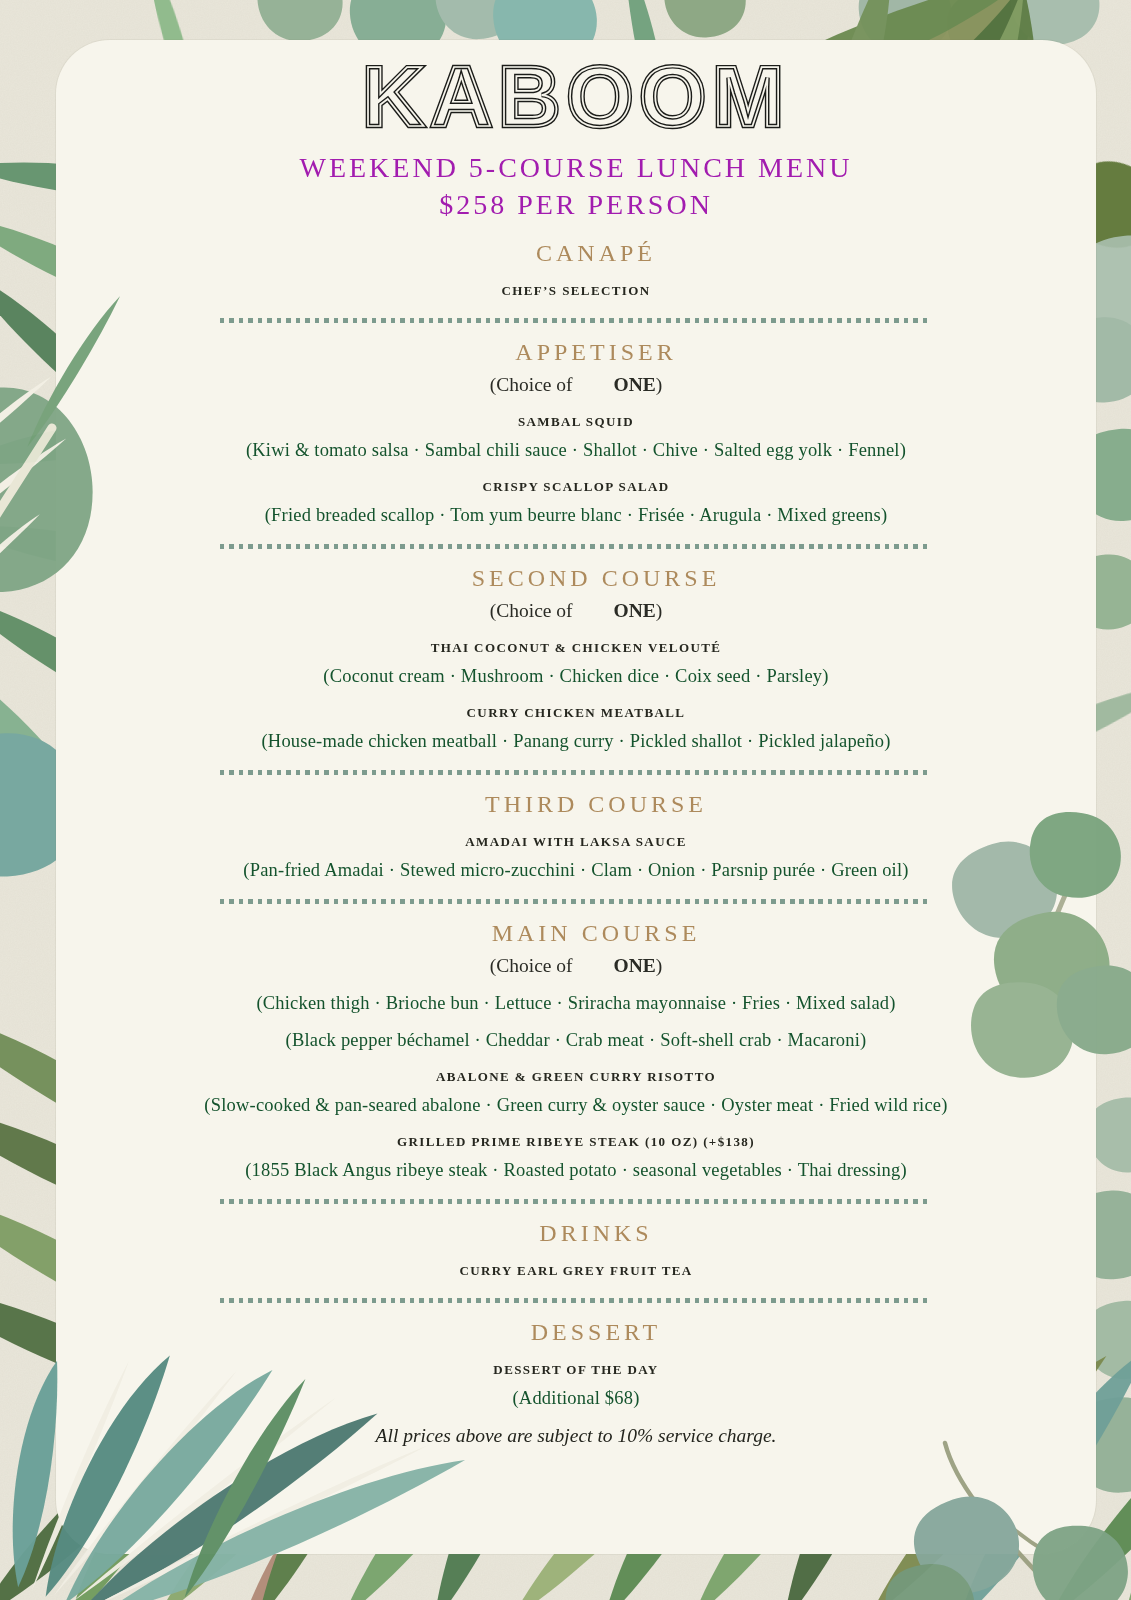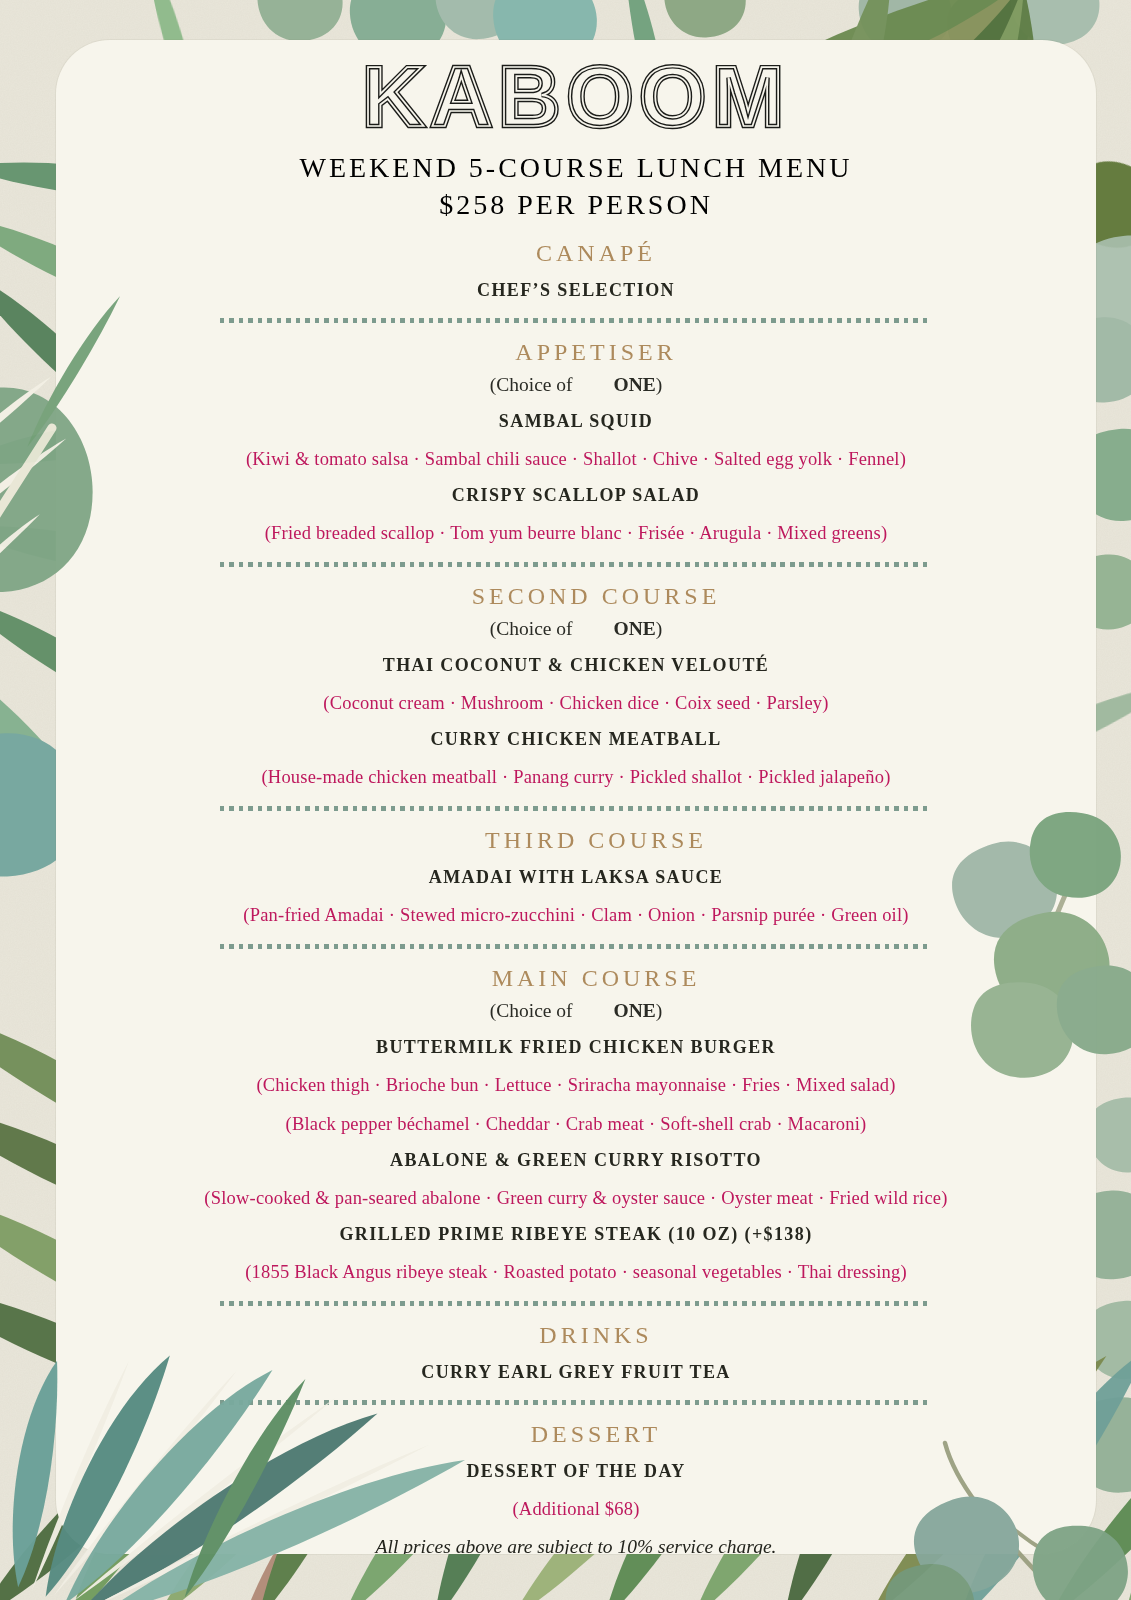--- a/index.html
+++ b/index.html
@@ -17,29 +17,29 @@
   .layer-front{z-index:3;}
   .layer-back{z-index:1;}
 
   .card{position:absolute;z-index:2;left:56px;top:40px;width:1040px;height:1514px;
     background:var(--card);border-radius:54px;text-align:center;overflow:hidden;
     box-shadow:0 0 0 1px rgba(120,115,95,.08);}
 
   .brand-svg{display:block;margin:10px auto 0;}
 
   .subtitle{margin-top:4px;font-size:28px;line-height:1.32;letter-spacing:3px;
-    color:#000000;font-weight:500;}
+    color:#a21caf;font-weight:500;}
 
   .section-title{margin-top:16px;font-size:24px;line-height:27px;font-weight:400;
     letter-spacing:4px;color:var(--gold);margin-left:40px;}
   .choice-note{margin-top:6px;font-size:19.5px;line-height:26px;color:#2a2b25;}
   .choice-note strong{font-weight:700;margin-left:36px;}
   .menu-item{margin-top:12px;}
-  .item-name{font-size:18px;line-height:23px;font-weight:700;letter-spacing:1.4px;color:#26271f;}
-  .item-desc{margin-top:14px;font-size:18.5px;line-height:25px;letter-spacing:.2px;color:#be185d;}
+  .item-name{font-size:13px;line-height:23px;font-weight:700;letter-spacing:1.4px;color:#26271f;}
+  .item-desc{margin-top:5px;font-size:18.5px;line-height:25px;letter-spacing:.2px;color:#14532d;}
   .divider{margin:16px auto 0;height:5px;width:712px;
     background:repeating-linear-gradient(90deg,var(--teal) 0 4.5px,transparent 4.5px 9.5px);}
   .service-note{margin-top:12px;font-size:19.5px;line-height:26px;font-style:italic;color:#23241d;}
 </style>
 </head>
 <body>
 
 <div class="stage">
 
   <svg class="leaf-layer layer-back" viewBox="0 0 1131 1600" xmlns="http://www.w3.org/2000/svg">
@@ -193,21 +193,20 @@
   </div>
 </div>
     <div class="divider"></div>
   </section>
 
   <section class="menu-section">
     <h2 class="section-title">MAIN COURSE</h2>
     <p class="choice-note"><span class="c-pre">(Choice of </span><strong class="c-strong">ONE</strong><span class="c-suf">)</span></p>
     <div class="items">
   <div class="menu-item">
-    <h3 class="item-name">BUTTERMILK FRIED CHICKEN BURGER</h3>
     <p class="item-desc">(Chicken thigh · Brioche bun · Lettuce · Sriracha mayonnaise · Fries · Mixed salad)</p>
   </div>
 
   <div class="menu-item">
     <p class="item-desc">(Black pepper béchamel · Cheddar · Crab meat · Soft-shell crab · Macaroni)</p>
   </div>
 
   <div class="menu-item">
     <h3 class="item-name">ABALONE &amp; GREEN CURRY RISOTTO</h3>
     <p class="item-desc">(Slow-cooked &amp; pan-seared abalone · Green curry &amp; oyster sauce · Oyster meat · Fried wild rice)</p>

